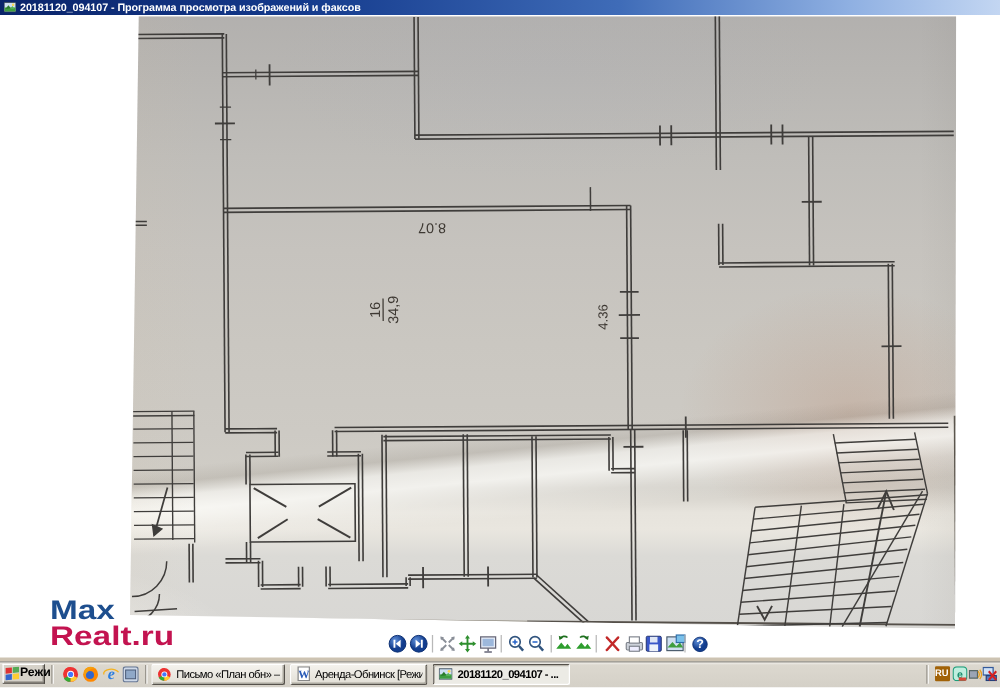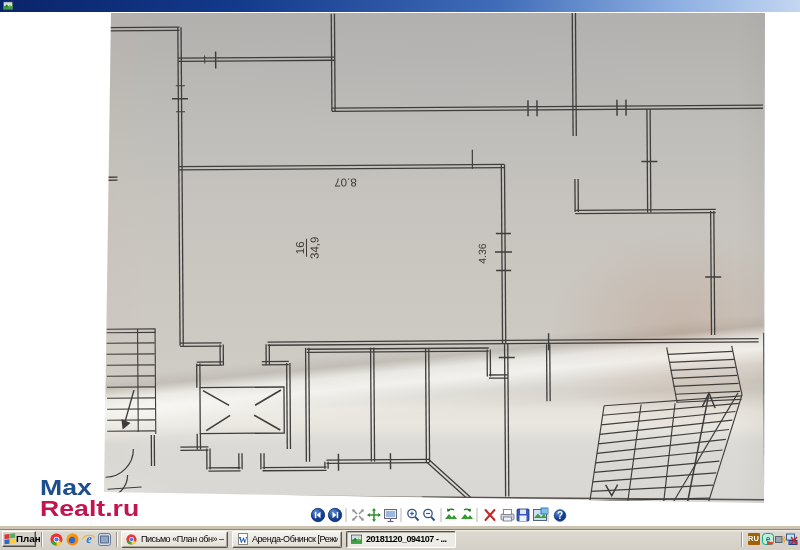--- a/index.html
+++ b/index.html
@@ -12,20 +12,21 @@
 <div class="abs" style="left:0;top:0;width:800px;height:12px;background:linear-gradient(to right,#0a246a 0%,#143a8c 30%,#3f6cb8 62%,#8fb0e2 85%,#c3d6f2 100%)"></div>
 
 <svg style="position:absolute;left:3px;top:1px" width="10" height="10" viewBox="0 0 16 16">
       <rect x="0.5" y="1.5" width="15" height="12" fill="#cfe0f2" stroke="#345"></rect>
       <rect x="1" y="8" width="14" height="5" fill="#3f9e3f"></rect>
       <path d="M2,10 L6,5 L9,9 Z" fill="#2c7c2c"></path>
       <path d="M8,10 L11,6 L14,10 Z" fill="#57b357"></path>
       <circle cx="12" cy="4.5" r="1.6" fill="#ffd84d"></circle>
     </svg>
 
+<div class="abs" style="left:16px;top:0;height:12px;line-height:12px;color:#fff;font-size:8.6px;font-weight:bold;letter-spacing:-0.05px">20181120_094107 - Программа просмотра изображений и факсов</div>
 
 <div class="abs" id="photo" style="left:0;top:0;width:800px;height:550px;clip-path:polygon(111px 13px,765px 13px,764px 503px,104px 492px);background:radial-gradient(ellipse 240px 110px at 4% 96%, rgba(255,254,250,0.6), rgba(255,254,250,0) 70%),linear-gradient(to right, rgba(210,190,160,0.22), rgba(210,190,160,0) 20%),radial-gradient(ellipse 300px 120px at 55% 10%, rgba(172,176,186,0.18), rgba(172,176,186,0) 75%),linear-gradient(174.5deg, rgba(0,0,0,0) 385px, rgba(110,100,88,0.13) 397px, rgba(255,255,252,0.55) 408px, rgba(255,255,252,0.72) 420px, rgba(255,255,252,0.25) 436px, rgba(255,255,252,0) 452px),radial-gradient(ellipse 175px 130px at 85% 60%, rgba(176,118,86,0.24), rgba(176,118,86,0) 78%),linear-gradient(to left, rgba(100,95,87,0.13), rgba(100,95,87,0) 8%),linear-gradient(to bottom,#b1afad 0px,#b7b5b2 55px,#bfbdb9 125px,#c6c3be 200px,#cac7c1 275px,#cdcac4 345px,#d0cdc6 390px,#e7e4dd 410px,#e9e6df 424px,#dbdad6 445px,#d8d7d4 503px)">
 <svg class="abs" style="left:0;top:0" width="800" height="550" viewBox="0 0 800 550">
         <g transform="rotate(-0.4 430 250)">
 
 <line x1="108" y1="25.4" x2="181" y2="25.4" stroke="#3f3d3b" stroke-width="1.3"></line>
           <line x1="108" y1="28.6" x2="181" y2="28.6" stroke="#3f3d3b" stroke-width="1.3"></line>
 
 <line x1="179.4" y1="25.5" x2="179.4" y2="344" stroke="#3f3d3b" stroke-width="1.3"></line>
           <line x1="182.6" y1="25.5" x2="182.6" y2="344" stroke="#3f3d3b" stroke-width="1.3"></line>
@@ -397,21 +398,21 @@
 
 <svg class="abs" style="left:4px;top:533px" width="12" height="12" viewBox="0 0 12 12">
       <g transform="skewY(-6)">
         <rect x="0.5" y="1.5" width="5" height="4.5" fill="#d33"></rect>
         <rect x="6.2" y="1.5" width="5" height="4.5" fill="#5a5"></rect>
         <rect x="0.5" y="6.8" width="5" height="4.5" fill="#36c"></rect>
         <rect x="6.2" y="6.8" width="5" height="4.5" fill="#fc3"></rect>
       </g>
     </svg>
 
-<div class="abs" style="left:16px;top:531px;height:16px;line-height:16px;font-size:9.8px;font-weight:bold">План</div>
+<div class="abs" style="left:16px;top:531px;height:16px;line-height:16px;font-size:9.8px;font-weight:bold">Режи</div>
 
 <div class="abs" style="left:41px;top:532px;width:2px;height:15px;border-left:1px solid #9a968e;border-right:1px solid #fff"></div>
 
 <svg class="abs" style="left:50px;top:533px" width="13" height="13" viewBox="0 0 24 24">
       <circle cx="12" cy="12" r="11" fill="#e33"></circle>
       <path d="M12,12 L2,18 A11,11 0 0 0 12,23 Z" fill="#3a3"></path>
       <path d="M12,12 L12,23 A11,11 0 0 0 22,17 L12,12 Z" fill="#fc3"></path>
       <path d="M1,12 A11,11 0 0 1 12,1 L12,12 Z" fill="#e33"></path>
       <circle cx="12" cy="12" r="5.2" fill="#fff"></circle>
       <circle cx="12" cy="12" r="3.8" fill="#47f"></circle>

